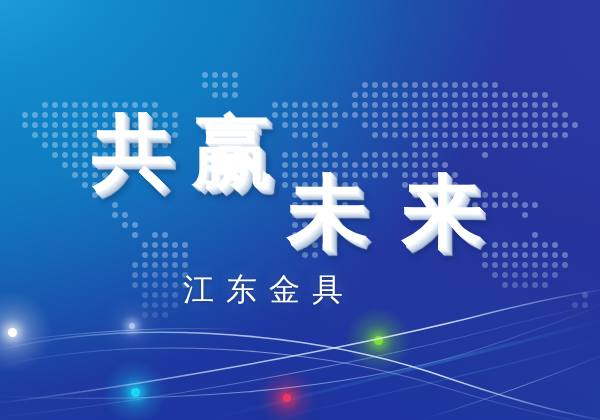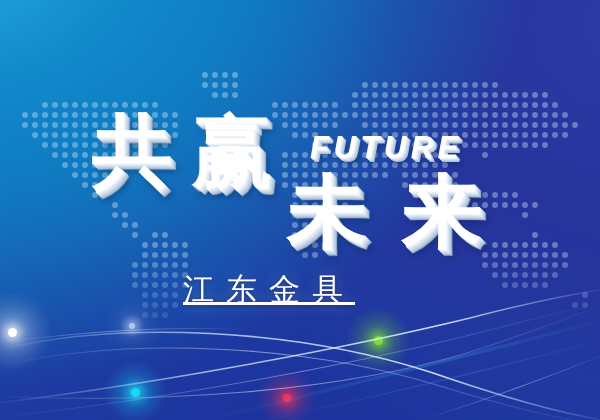--- a/index.html
+++ b/index.html
@@ -48,21 +48,20 @@
       1px 1px 0 #e7eff7, 2px 2px 0 #d6e2ee, 3px 3px 0 #c2d1e3,
       4px 4px 0 #aebfd6, 5px 6px 5px rgba(10,30,75,.45);
   }
 
   #subtitle{
     position:absolute;left:183px;top:274px;
     font-family:"DejaVu Sans","Liberation Sans",sans-serif;
     font-size:31px;font-weight:400;letter-spacing:12px;
     color:#ffffff;line-height:1;
     text-shadow:0 1px 5px rgba(8,25,70,.55), 0 0 14px rgba(180,215,255,.35);
-    text-decoration:underline;
   }
 
   
   #streaks{position:absolute;inset:0;}
 </style>
 </head>
 <body>
 
 <div id="banner">
 
@@ -587,19 +586,18 @@
     <path d="M-10,396 C 160,404 340,392 470,352 C 545,328 585,312 615,300" fill="none" stroke="url(#sg2)" stroke-width="1.2"></path>
     <path d="M200,422 C 300,396 420,368 520,342 C 565,330 595,322 615,318" fill="none" stroke="url(#sg4)" stroke-width="3.2" opacity=".55"></path>
     <path d="M250,424 C 340,404 450,380 540,356 C 578,346 600,340 616,336" fill="none" stroke="url(#sg4)" stroke-width="1.6" opacity=".5"></path>
     <path d="M-10,344 C 90,330 180,326 250,330" fill="none" stroke="url(#sg3)" stroke-width="1.0"></path>
     <path d="M420,420 C 500,396 560,372 616,350" fill="none" stroke="url(#sg3)" stroke-width="1.0"></path>
   </svg>
 
   <div id="textblock">
     <div class="cn-big" id="cn-gong">共</div>
     <div class="cn-big" id="cn-ying">赢</div>
-    <div id="future">FUTURE</div>
     <div class="cn-big" id="cn-wei">未</div>
     <div class="cn-big" id="cn-lai">来</div>
     <div id="subtitle">江东金具</div>
   </div>
 
 </div>
 
 </body></html>

